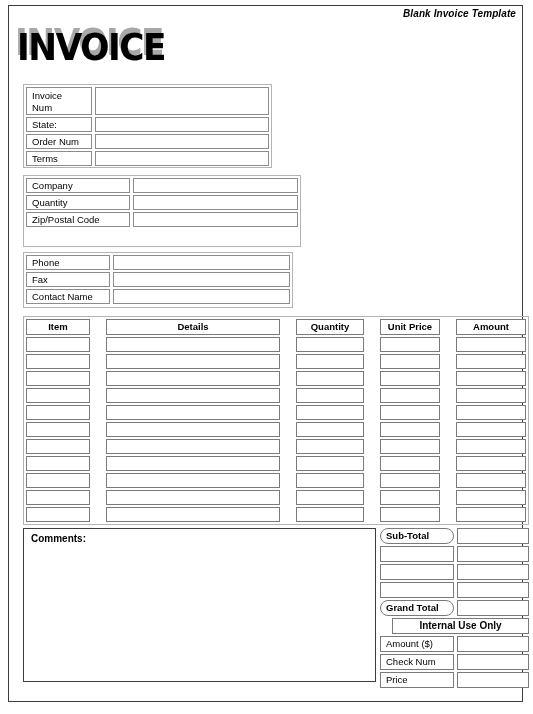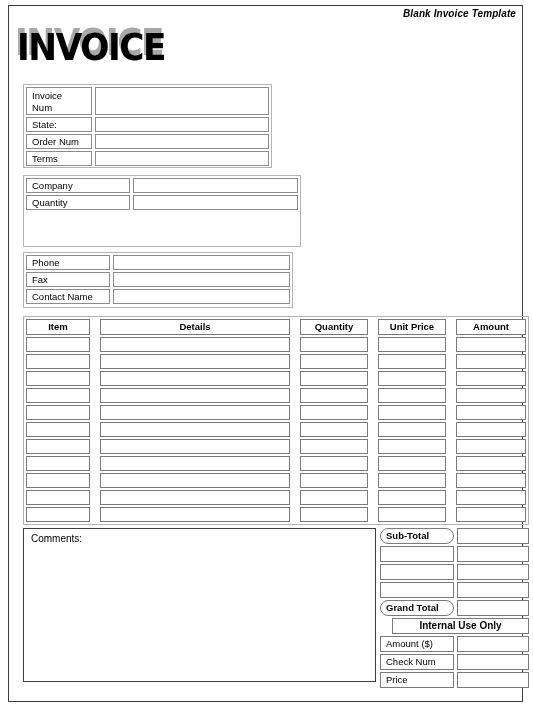--- a/index.html
+++ b/index.html
@@ -134,38 +134,38 @@
     box-sizing: border-box;
     padding: 2px;
   }
   .irow { display: flex; margin-bottom: 2px; }
   .irow:last-child { margin-bottom: 0; }
 
   .icell {
     border: 1px solid #7a7a7a;
     box-sizing: border-box;
     height: 15px;
-    margin-right: 10px;
+    margin-right: 16px;
     background: #ffffff;
     font-size: 9.5px;
     line-height: 13px;
   }
   .icell:last-child { margin-right: 0; }
 
   .irow.head .icell {
     height: 16px;
     font-weight: bold;
     text-align: center;
     line-height: 14px;
   }
 
   .c-item    { width: 64px; }
   .c-details { flex: 1 1 auto; }
   .c-qty     { width: 68px; }
-  .c-price   { width: 68px; }
+  .c-price   { width: 60px; }
   .c-amount  { width: 70px; }
 
   
   .bottom {
     position: absolute;
     left: 14px;
     top: 522px;
     width: 506px;
     height: 154px;
   }
@@ -177,21 +177,21 @@
     height: 154px;
     border: 1px solid #3d3d3d;
     box-sizing: border-box;
     background: #ffffff;
   }
   .comments-label {
     position: absolute;
     left: 7px;
     top: 4px;
     font-size: 10px;
-    font-weight: normal;
+    font-weight: bold;
   }
 
   .totals {
     position: absolute;
     left: 357px;
     top: 0;
     width: 149px;
   }
   .trow { display: flex; margin-bottom: 2px; }
   .trow:last-child { margin-bottom: 0; }
@@ -262,20 +262,24 @@
     </div>
   </div>
 
   <div class="fieldblock" id="block-company">
     <div class="frow">
       <div class="flabel" style="height:15px">Company</div>
       <div class="fvalue" style="height:15px"></div>
     </div>
     <div class="frow">
       <div class="flabel" style="height:15px">Quantity</div>
+      <div class="fvalue" style="height:15px"></div>
+    </div>
+    <div class="frow">
+      <div class="flabel" style="height:15px">Zip/Postal Code</div>
       <div class="fvalue" style="height:15px"></div>
     </div>
   </div>
 
   <div class="fieldblock" id="block-contact">
     <div class="frow">
       <div class="flabel" style="height:15px">Phone</div>
       <div class="fvalue" style="height:15px"></div>
     </div>
     <div class="frow">

